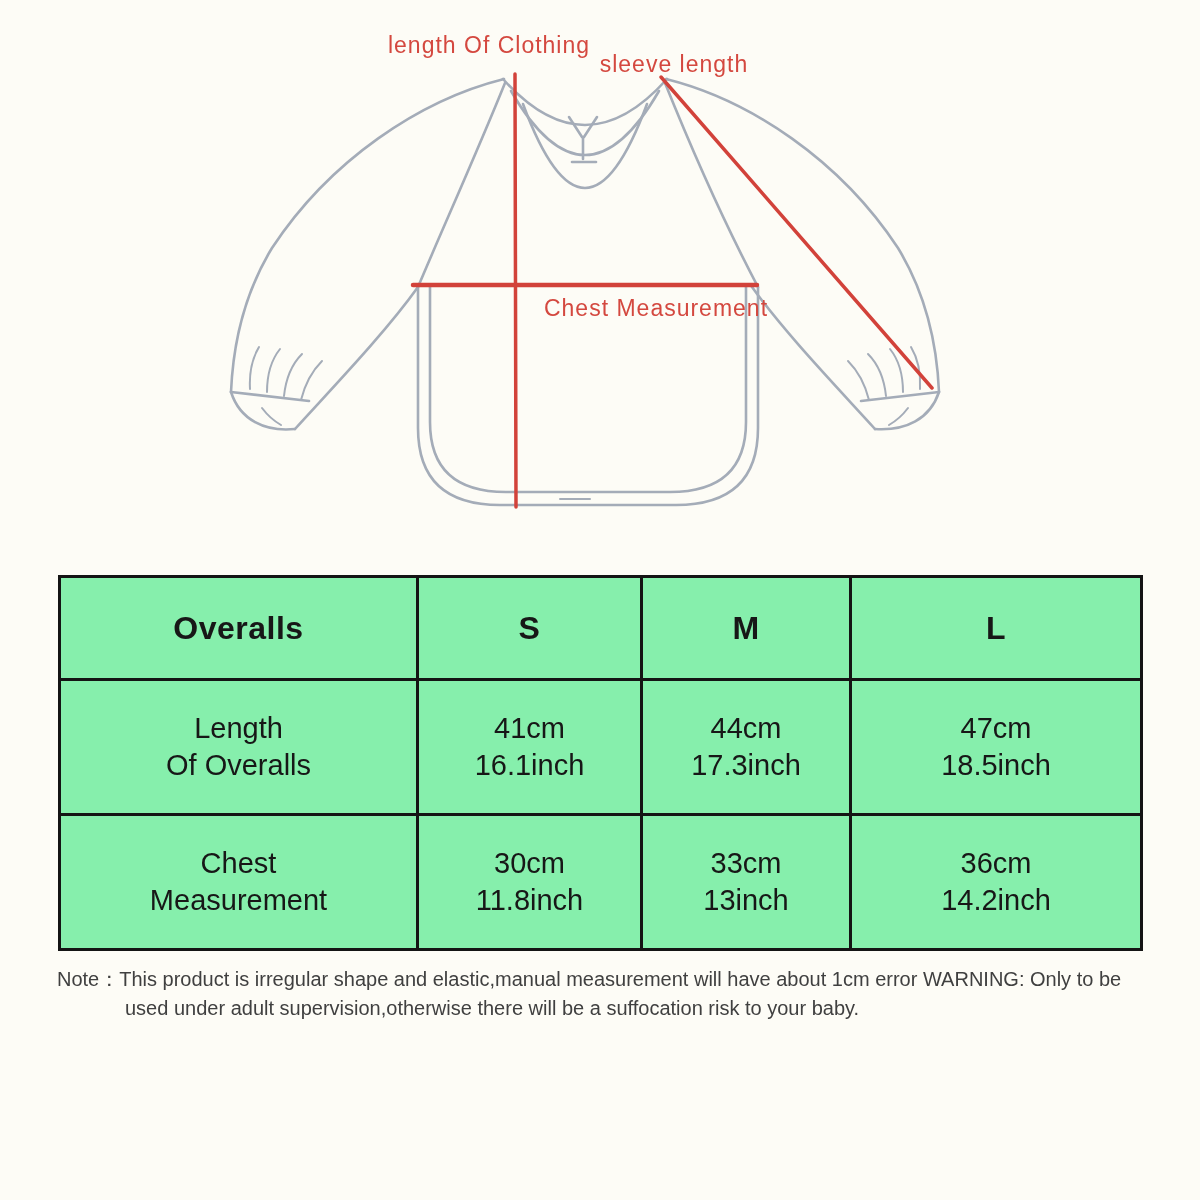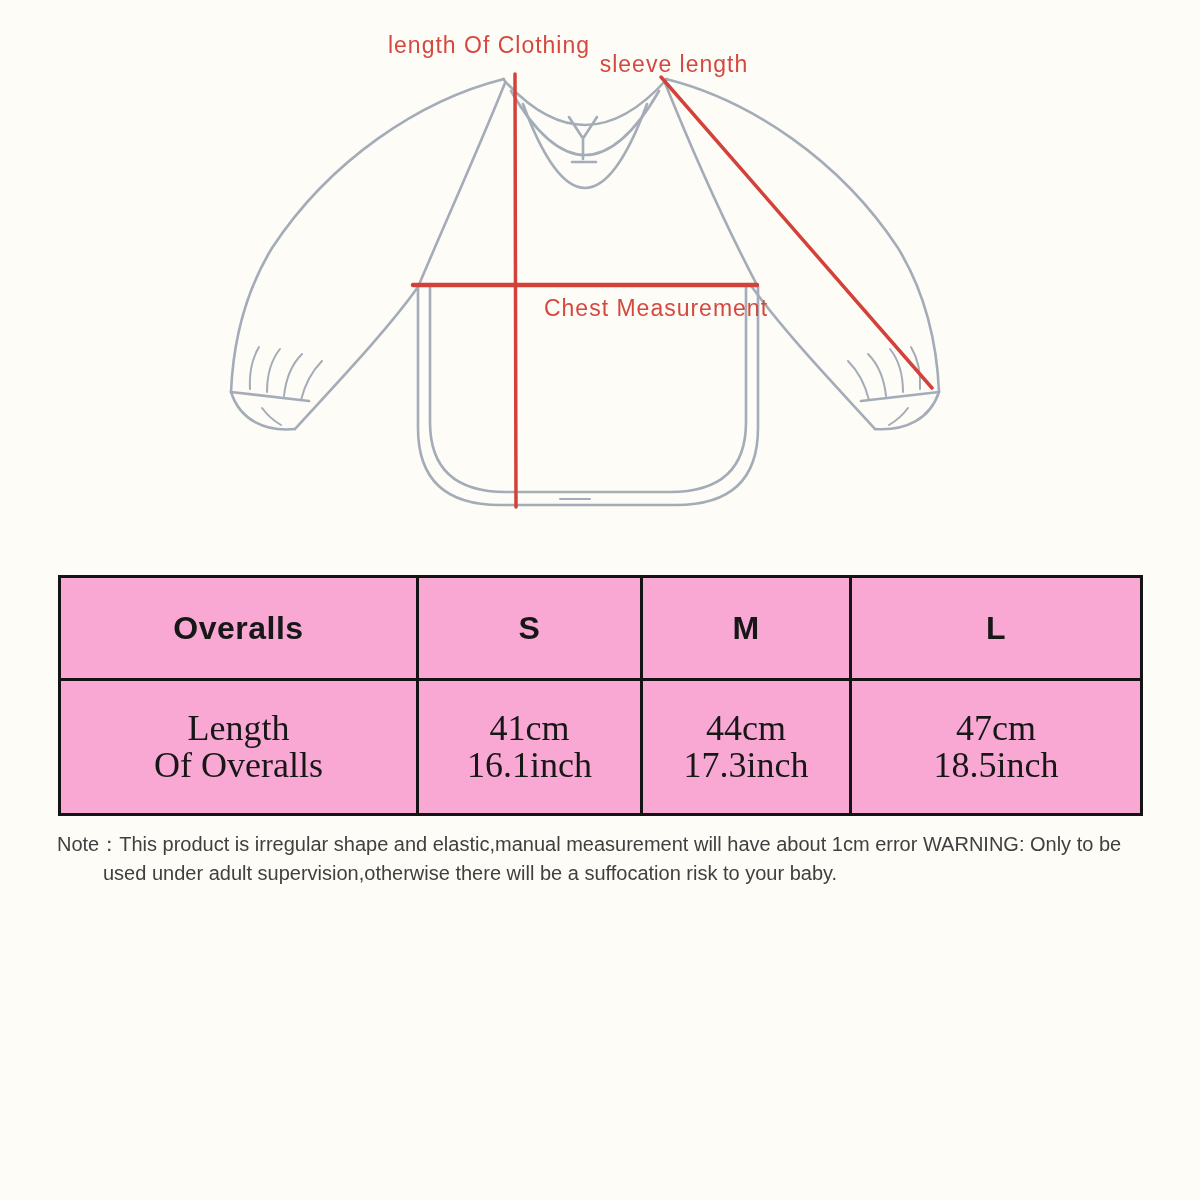--- a/index.html
+++ b/index.html
@@ -21,44 +21,44 @@
     font-family: "Liberation Sans", sans-serif;
     letter-spacing: 1px;
   }
 
   
   table.size-table {
     border-collapse: collapse;
     table-layout: fixed;
     margin: 10px 0 0 58px;
     width: 1082px;
-    background: #f9a8d4;
+    background: #86efac;
   }
   .size-table th, .size-table td {
     border: 3px solid #141414;
     text-align: center;
     vertical-align: middle;
     color: #171717;
     padding: 0;
   }
   .size-table thead tr { height: 103px; }
   .size-table tbody tr { height: 135px; }
   .size-table th { font-size: 32px; font-weight: bold; letter-spacing: 0.5px; }
-  .size-table td { font-size: 36px; font-weight: normal; font-family: Liberation Serif, serif; }
+  .size-table td { font-size: 29px; font-weight: normal; }
   .cell-line { display: block; line-height: 37px; }
 
   
   .note {
     margin: 14px 0 0 57px;
     color: #404040;
     font-size: 20px;
     line-height: 29px;
   }
   .note-line1 { display: block; white-space: nowrap; }
-  .note-line2 { display: block; white-space: nowrap; margin-left: 46px; }
+  .note-line2 { display: block; white-space: nowrap; margin-left: 68px; }
 </style>
 </head>
 <body>
 
 <div class="page">
 
   <div class="diagram">
     <svg viewBox="0 0 1200 565">
 
       <g fill="none" stroke="#a4acb8" stroke-width="2.6" stroke-linecap="round">
@@ -154,20 +154,38 @@
         </td>
         <td>
           <span class="cell-line">44cm</span>
           <span class="cell-line">17.3inch</span>
         </td>
         <td>
           <span class="cell-line">47cm</span>
           <span class="cell-line">18.5inch</span>
         </td>
       </tr>
+      <tr>
+        <td>
+          <span class="cell-line">Chest</span>
+          <span class="cell-line">Measurement</span>
+        </td>
+        <td>
+          <span class="cell-line">30cm</span>
+          <span class="cell-line">11.8inch</span>
+        </td>
+        <td>
+          <span class="cell-line">33cm</span>
+          <span class="cell-line">13inch</span>
+        </td>
+        <td>
+          <span class="cell-line">36cm</span>
+          <span class="cell-line">14.2inch</span>
+        </td>
+      </tr>
     </tbody>
   </table>
 
   <div class="note">
     <span class="note-line1">Note：This product is irregular shape and elastic,manual measurement will have about 1cm error WARNING: Only to be</span>
     <span class="note-line2">used under adult supervision,otherwise there will be a suffocation risk to your baby.</span>
   </div>
 
 </div>
 

